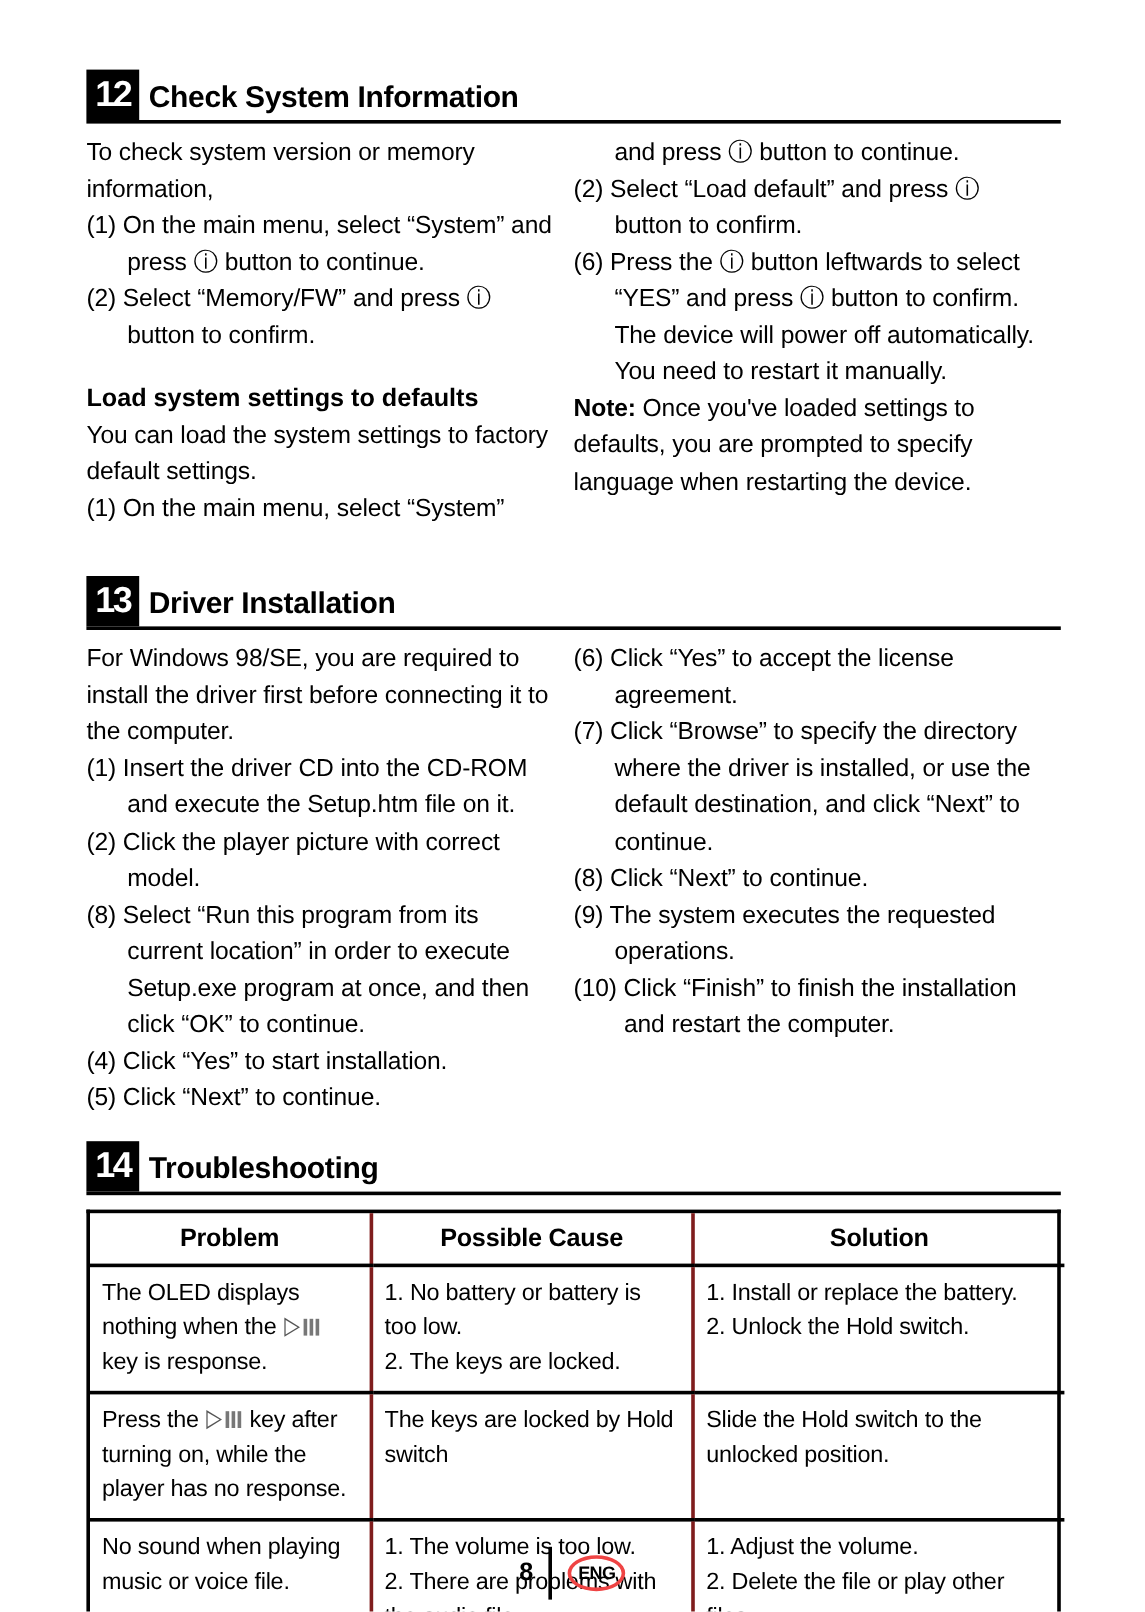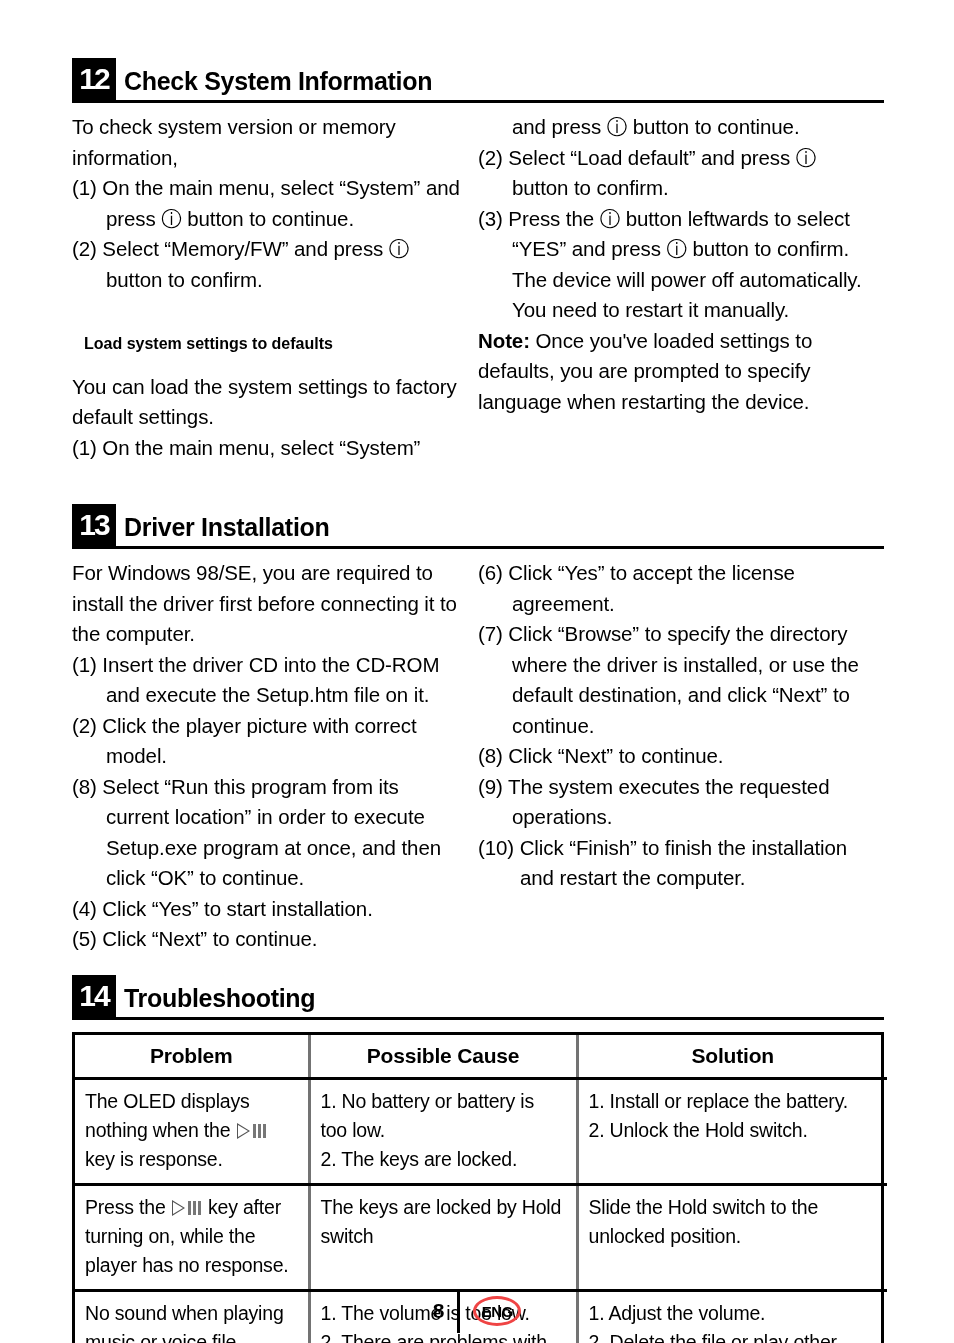--- a/index.html
+++ b/index.html
@@ -75,24 +75,24 @@
   .col {
     width: 394px;
   }
   .para {
     font-size: 20.5px;
     line-height: 30.5px;
     letter-spacing: -0.1px;
     margin: 0;
   }
   .sub-head {
-    font-size: 16px;
+    font-size: 21px;
     font-weight: bold;
     line-height: 30.5px;
-    margin: 12px;
+    margin: 0;
     padding-top: 22px;
   }
   .list {
     margin: 0;
     padding: 0;
     list-style: none;
   }
   .list li {
     font-size: 20.5px;
     line-height: 30.5px;
@@ -116,21 +116,21 @@
     border-top: 3px solid #000;
     box-sizing: border-box;
   }
   table.ts {
     border-collapse: collapse;
     width: 100%;
     table-layout: fixed;
   }
   table.ts th, table.ts td {
     border-bottom: 3px solid #000;
-    border-right: 3px solid #737373;
+    border-right: 3px solid #7f1d1d;
     vertical-align: top;
     padding: 7px 10px 9px 10px;
     font-size: 19.5px;
     line-height: 29px;
     letter-spacing: -0.2px;
   }
   table.ts th:last-child, table.ts td:last-child { border-right: none; }
   table.ts th {
     text-align: center;
     font-weight: bold;
@@ -241,21 +241,21 @@
         <p class="para">You can load the system settings to factory default settings.</p>
         <ul class="list">
           <li>(1) On the main menu, select “System”</li>
         </ul>
       </div>
 
       <div class="col">
         <ul class="list">
           <li style="padding-left:34px;text-indent:0;">and press ⓘ button to continue.</li>
           <li>(2) Select “Load default” and press ⓘ button to confirm.</li>
-          <li>(3) Press the ⓘ button leftwards to select “YES” and press ⓘ button to confirm. The device will power off automatically. You need to restart it manually.</li>
+          <li>(6) Press the ⓘ button leftwards to select “YES” and press ⓘ button to confirm. The device will power off automatically. You need to restart it manually.</li>
         </ul>
         <p class="para"><span class="note-lead">Note:</span><span> Once you've loaded settings to defaults, you are prompted to specify language when restarting the device.</span></p>
       </div>
     </div>
 
     <div class="section-head" style="margin-top:41px;">
       <div class="section-head-row">
         <div class="badge">13</div>
         <div class="section-title">Driver Installation</div>
       </div>

